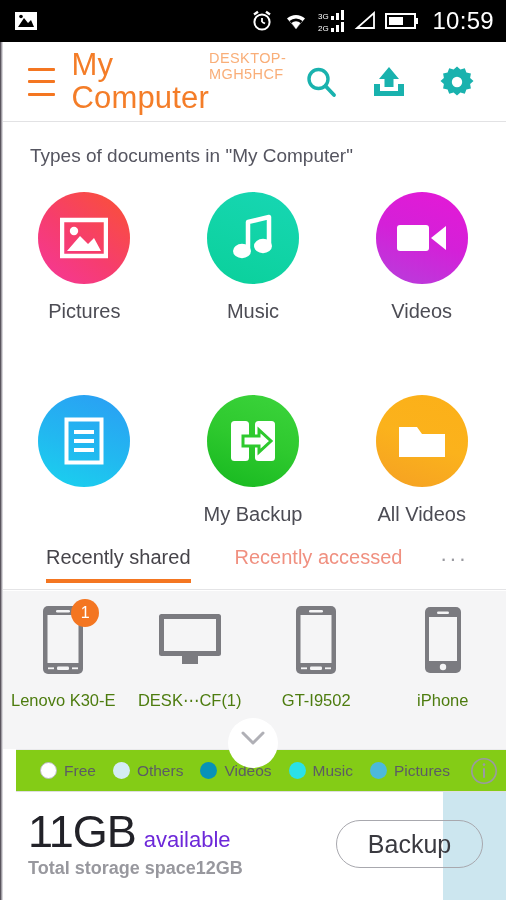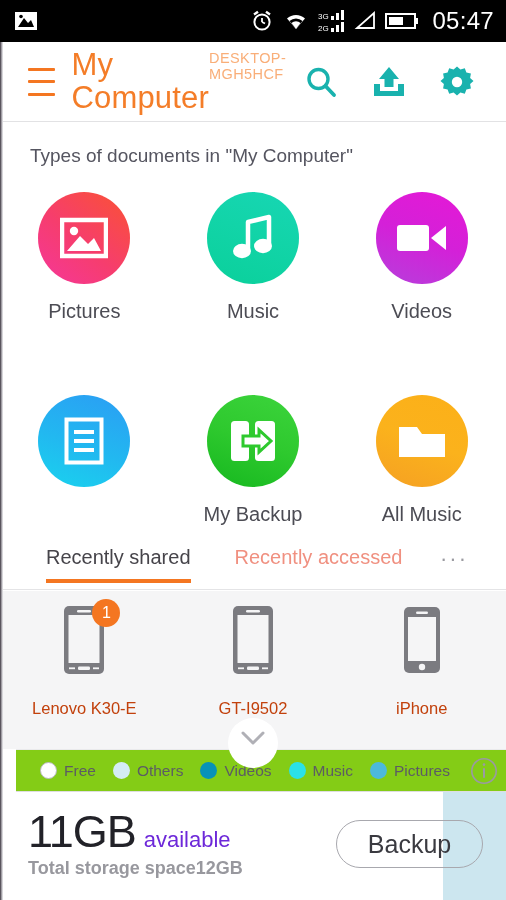--- a/index.html
+++ b/index.html
@@ -139,21 +139,21 @@
     padding-top: 12px; cursor: pointer; position: relative;
   }
   .device-ico { position: relative; height: 74px; display:flex; align-items:center; }
   .badge {
     position: absolute; top: -4px; right: -14px;
     width: 28px; height: 28px; border-radius: 50%;
     background: #f47621; color: #ffffff;
     font-size: 16px; display: flex; align-items: center; justify-content: center;
   }
   .device-label {
-    margin-top: 22px; font-size: 16.5px; color: #c2410c;
+    margin-top: 14px; font-size: 16.5px; color: #4d7c0f;
     white-space: nowrap;
   }
   .collapse-handle {
     position: absolute; top: 718px; left: 228px;
     width: 50px; height: 50px; border-radius: 50%;
     background: #ffffff;
     display: flex; align-items: flex-start; justify-content: center;
     padding-top: 13px;
     z-index: 12; cursor: pointer;
   }
@@ -251,21 +251,21 @@
         <rect x="23" y="12" width="3" height="10" fill="#ffffff"></rect>
       </svg>
       <svg class="sb-icon" width="22" height="20" viewBox="0 0 22 20">
         <polygon points="20,2 20,17 3,17" fill="none" stroke="#ffffff" stroke-width="1.8"></polygon>
       </svg>
       <svg class="sb-icon" width="34" height="20" viewBox="0 0 34 20">
         <rect x="1" y="3" width="29" height="14" fill="none" stroke="#ffffff" stroke-width="2"></rect>
         <rect x="30" y="7" width="3" height="6" fill="#ffffff"></rect>
         <rect x="4" y="6" width="14" height="8" fill="#ffffff"></rect>
       </svg>
-      <span class="sb-time">05:47</span>
+      <span class="sb-time">10:59</span>
     </div>
   </div>
 
   <div class="left-edge"></div>
 
   <div class="header">
     <div class="hamburger">
       <span></span>
         <span></span>
         <span></span>
@@ -347,21 +347,21 @@
       </div>
       <div class="cat-label">My Backup</div>
     </div>
 
     <div class="cat">
       <div class="cat-circle c-allfiles">
         <svg width="50" height="40" viewBox="0 0 50 40">
           <path d="M2 6 L20 6 L25 13 L48 13 L48 36 L2 36 Z" fill="#ffffff"></path>
         </svg>
       </div>
-      <div class="cat-label">All Music</div>
+      <div class="cat-label">All Videos</div>
     </div>
 
   </div>
 
   <div class="tabs">
     <div class="tab tab-shared">Recently shared</div>
     <div class="tab tab-accessed">Recently accessed</div>
     <div class="tab tab-more">···</div>
   </div>
 
@@ -375,20 +375,30 @@
           <rect x="15" y="6" width="14" height="2.6" rx="1.3" fill="#f5f5f6"></rect>
           <rect x="16" y="62.5" width="12" height="3.4" rx="1.2" fill="#f5f5f6"></rect>
           <rect x="7" y="63.4" width="6" height="1.8" fill="#f5f5f6"></rect>
           <rect x="31" y="63.4" width="6" height="1.8" fill="#f5f5f6"></rect>
         </svg>
         <div class="badge">1</div>
       </div>
       <div class="device-label">Lenovo K30-E</div>
     </div>
 
+    <div class="device">
+      <div class="device-ico">
+        <svg width="66" height="56" viewBox="0 0 66 56">
+          <rect x="2" y="2" width="62" height="42" rx="2.5" fill="#7b7b80"></rect>
+          <rect x="7" y="7" width="52" height="32" fill="#f5f5f6"></rect>
+          <rect x="25" y="44" width="16" height="8" fill="#7b7b80"></rect>
+        </svg>
+      </div>
+      <div class="device-label">DESK⋯CF(1)</div>
+    </div>
 
     <div class="device">
       <div class="device-ico">
         <svg width="44" height="72" viewBox="0 0 44 72">
           <rect x="2" y="2" width="40" height="68" rx="5" fill="#7b7b80"></rect>
           <rect x="6.5" y="11" width="31" height="48" fill="#f5f5f6"></rect>
           <rect x="15" y="6" width="14" height="2.6" rx="1.3" fill="#f5f5f6"></rect>
           <rect x="16" y="62.5" width="12" height="3.4" rx="1.2" fill="#f5f5f6"></rect>
           <rect x="7" y="63.4" width="6" height="1.8" fill="#f5f5f6"></rect>
           <rect x="31" y="63.4" width="6" height="1.8" fill="#f5f5f6"></rect>

